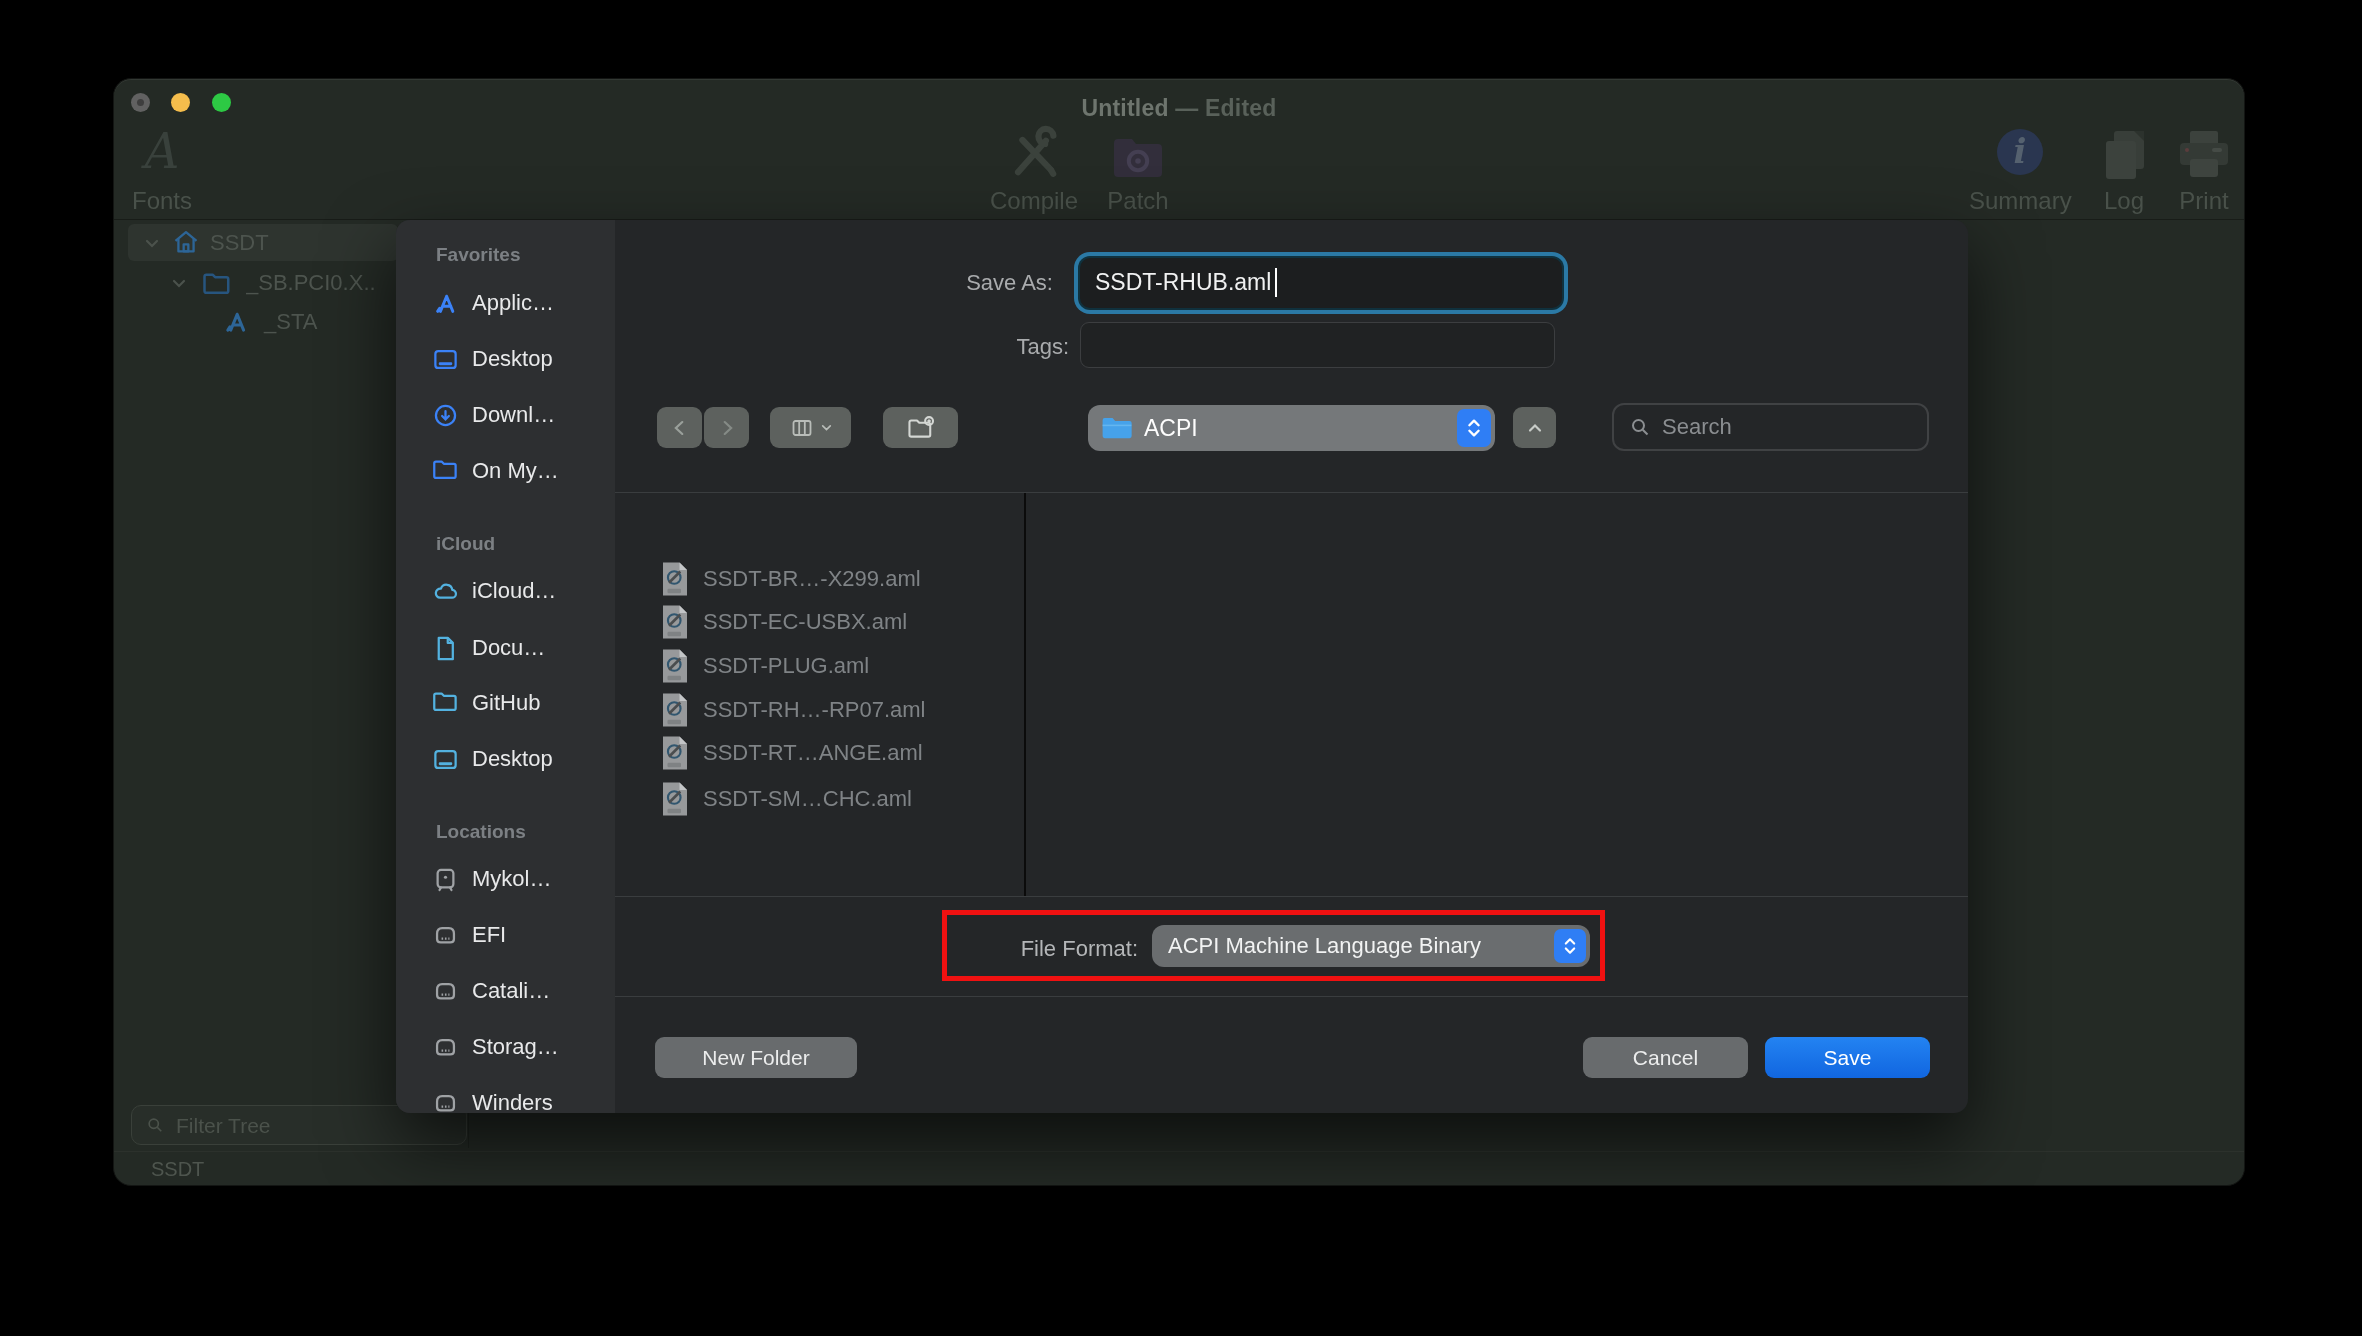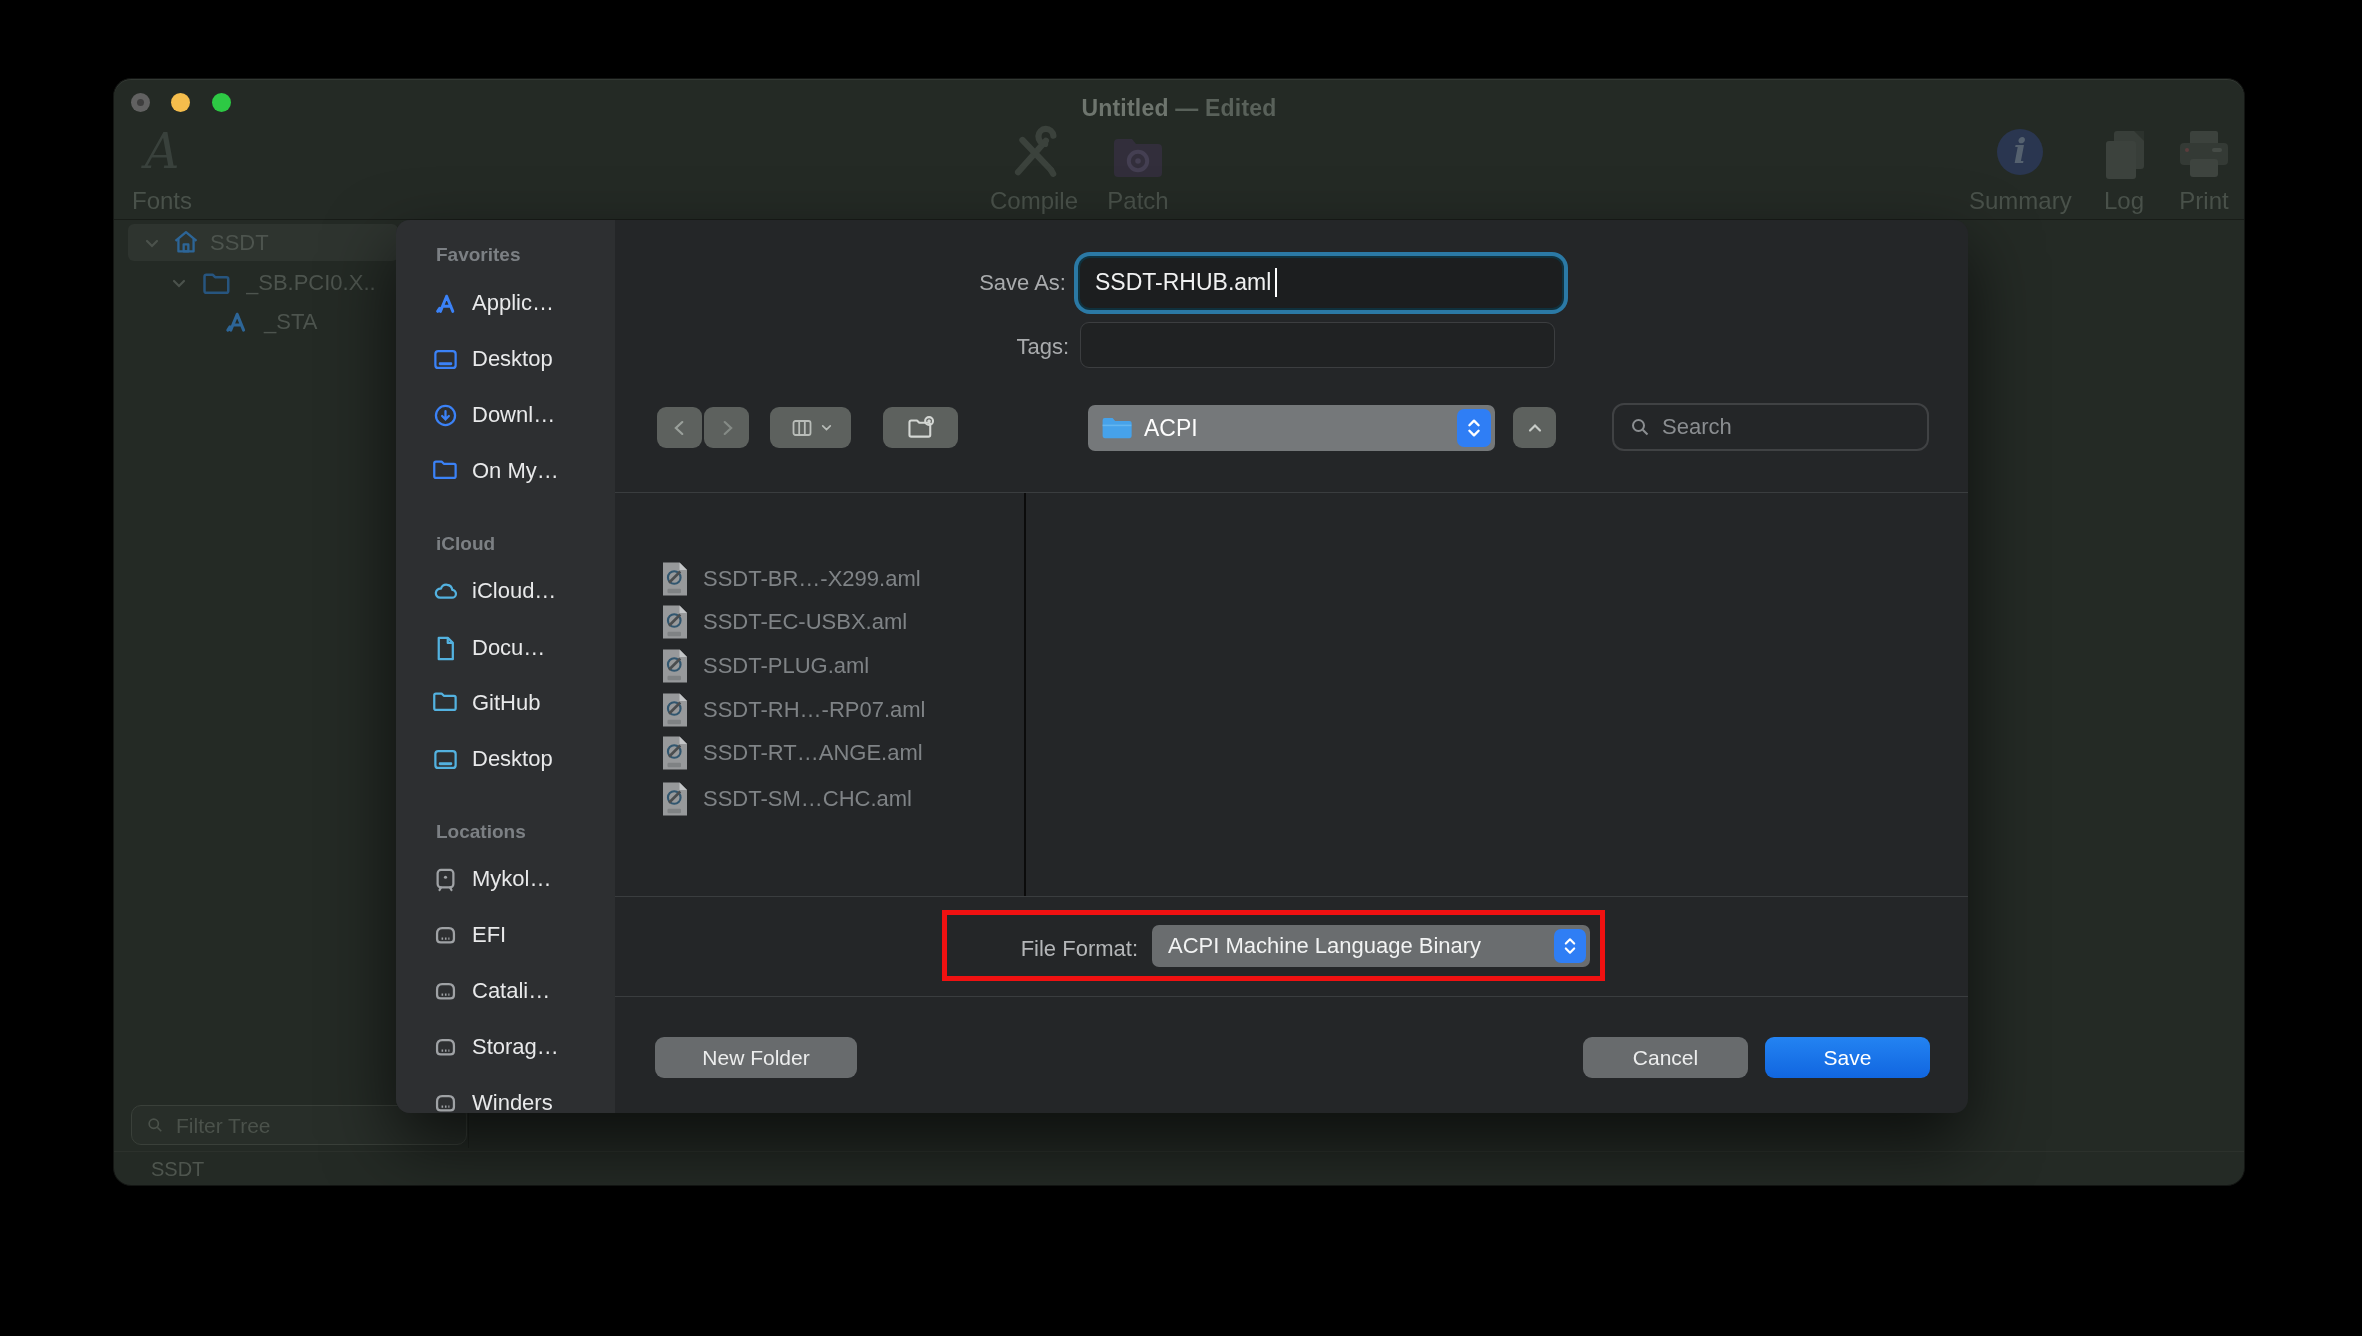--- a/index.html
+++ b/index.html
@@ -48,21 +48,21 @@
   .form-label{position:absolute;width:253px;text-align:right;font-size:22px;color:#a9abad;}
   .saveas-field{position:absolute;left:684px;top:38px;width:482px;height:50px;border-radius:10px;
     background:#1c1e1f;box-shadow:0 0 0 2px #10313d, 0 0 0 6px var(--focus-ring);}
   .saveas-text{position:absolute;left:15px;top:11px;font-size:23px;color:#f0f1f1;}
   .caret{position:absolute;top:10px;width:2px;height:29px;background:#fff;}
   .tags-field{position:absolute;left:684px;top:102px;width:475px;height:46px;border-radius:9px;
     border:1px solid #3c3e40;background:rgba(0,0,0,.10);}
 
   .nav-btn{position:absolute;top:187px;height:41px;background:#5d615e;border-radius:9px;
     display:flex;align-items:center;justify-content:center;}
-  .popup{position:absolute;border-radius:7px;background:#75787a;display:flex;align-items:center;}
+  .popup{position:absolute;border-radius:12px;background:#75787a;display:flex;align-items:center;}
   .popup-caps{position:absolute;right:4px;top:4px;width:34px;border-radius:7px;background:var(--accent);
     display:flex;align-items:center;justify-content:center;}
   .search-field{position:absolute;left:1216px;top:183px;width:317px;height:48px;border:2px solid #404244;
     border-radius:12px;}
   .search-ph{position:absolute;left:48px;top:9px;font-size:22px;color:#8b8e91;}
 
   .sheet-div{position:absolute;left:219px;right:0;height:1px;background:#3a3d3f;}
   .col-divider{position:absolute;left:628px;top:273px;width:2px;height:403px;background:#0b0b0b;}
   .file-row{position:absolute;left:240px;width:380px;height:40px;}
   .file-row .lb{position:absolute;left:67px;top:7px;font-size:22px;color:#7f8386;white-space:nowrap;}
@@ -313,21 +313,21 @@
         <span class="ic ic-loc">
           <svg width="27" height="27" viewBox="0 0 24 24" fill="none" stroke="currentColor" stroke-width="2">
               <path d="M4.5 10.5 c0-3.4 1.8-5 4.5-5 h6 c2.7 0 4.5 1.6 4.5 5 v4.5 c0 1.8-1.4 3-3.2 3 H7.7 c-1.8 0-3.2-1.2-3.2-3 z"></path>
               <path d="M8.5 14.8 h7" stroke-dasharray="1.4 1.6"></path>
             </svg>
         </span>
         <span class="lb">Winders</span>
       </div>
     </div>
 
-    <div class="form-label" style="left:417px;top:50px;"><span>Save As:</span></div>
+    <div class="form-label" style="left:404px;top:50px;"><span>Save As:</span></div>
     <div class="saveas-field">
       <div class="saveas-text" title="SSDT-RHUB.aml"><span>SSDT-RHUB.aml</span></div>
       <div class="caret" style="left:195px;"></div>
     </div>
     <div class="form-label" style="left:420px;top:114px;"><span>Tags:</span></div>
     <div class="tags-field"></div>
 
     <div class="nav-btn" style="left:261px;width:45px;color:#9aa09b;">
       <svg width="22" height="22" viewBox="0 0 24 24" fill="none" stroke="currentColor" stroke-width="2.4" stroke-linecap="round">
           <path d="M14.5 5.5 L7.5 12 l7 6.5"></path>

